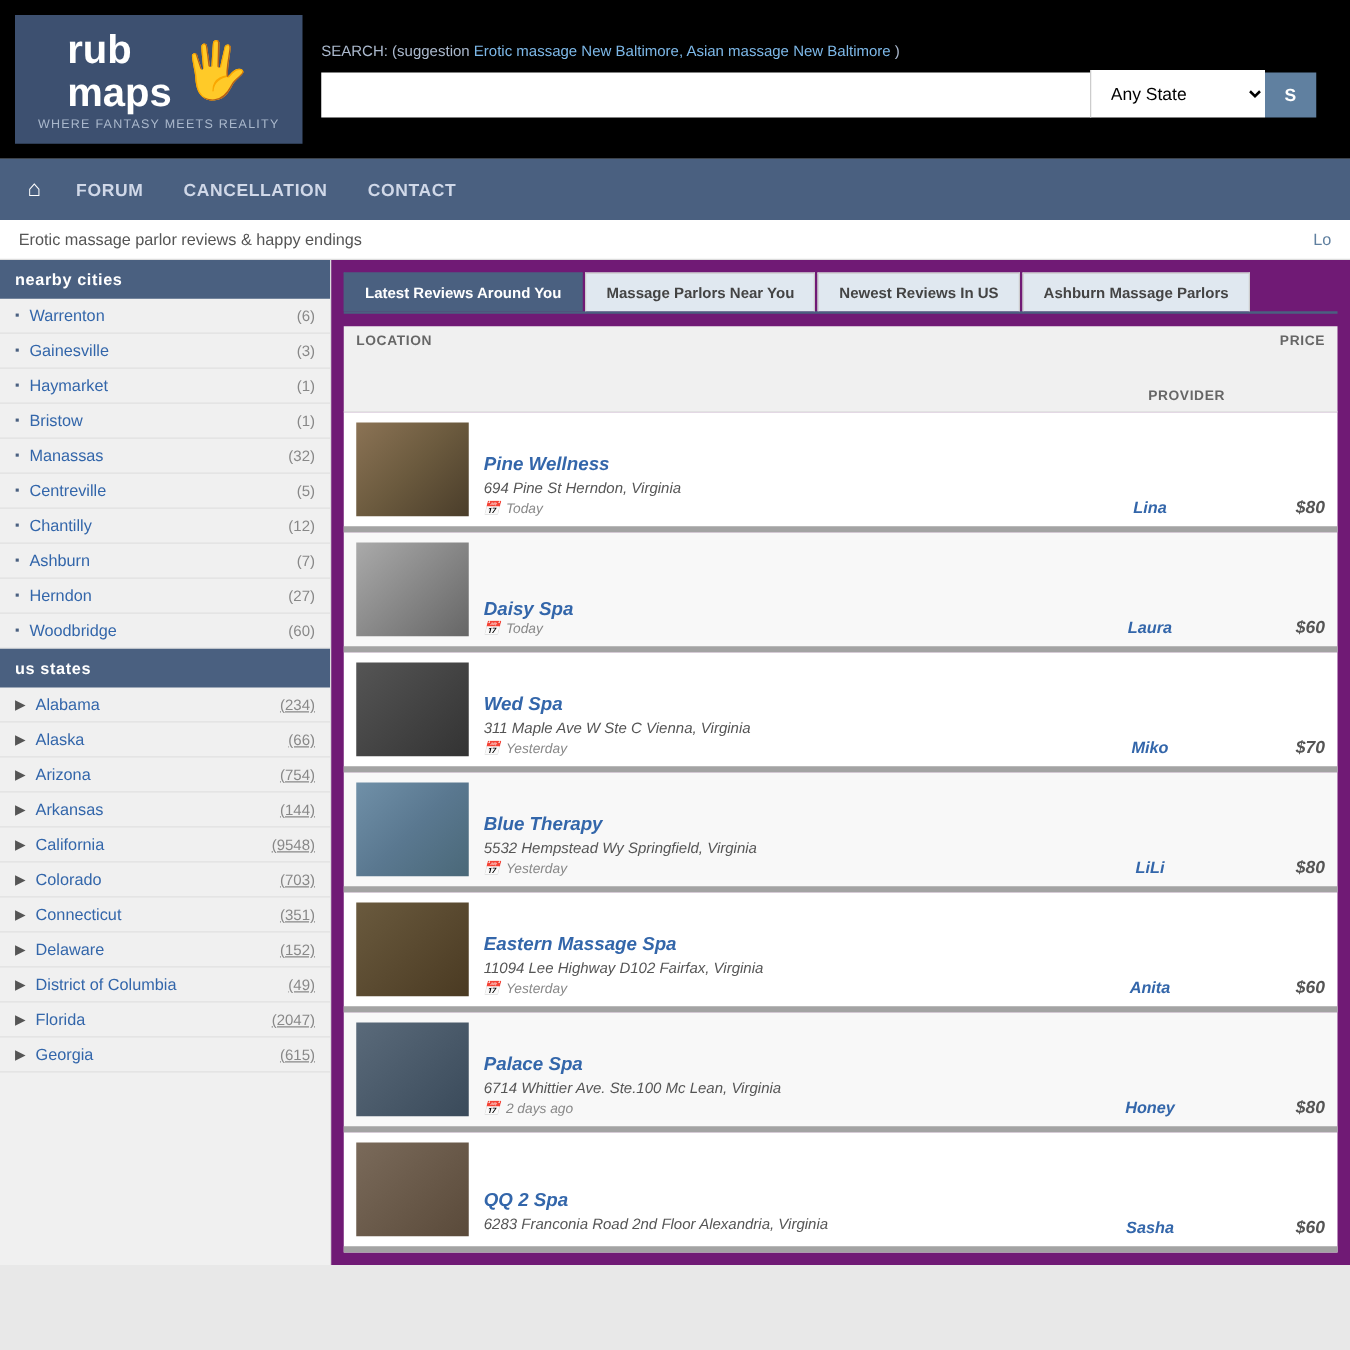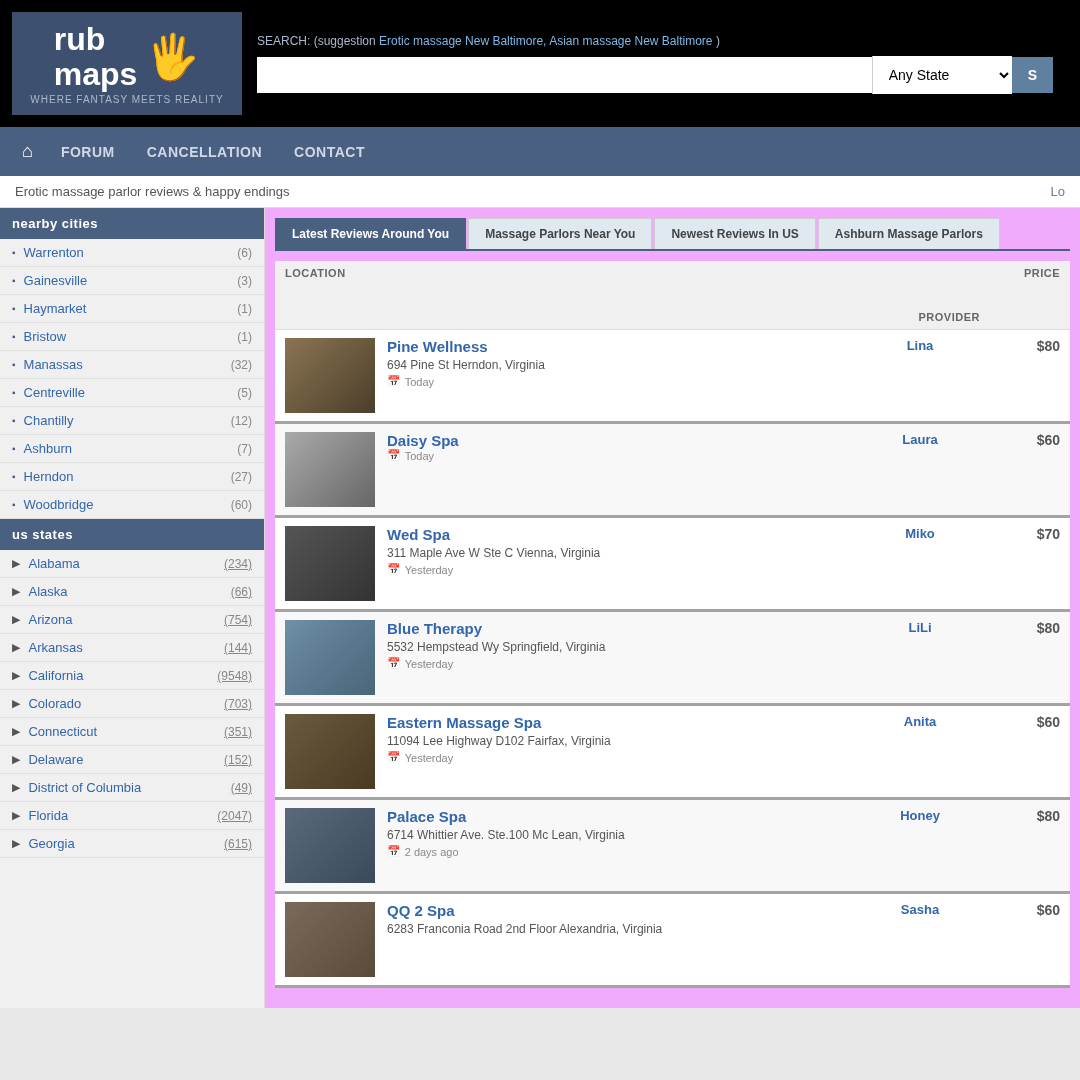--- a/index.html
+++ b/index.html
@@ -6,21 +6,21 @@
     body { font-family: Arial, Helvetica, sans-serif; font-size: 13px; background: #e8e8e8; width: 1080px; overflow-x: hidden; }
 
     
     .header { background: #000000; display: flex; align-items: stretch; padding: 12px; }
     .logo-area { background: #3d5070; padding: 10px 15px; display: flex; flex-direction: column; align-items: center; justify-content: center; min-width: 230px; }
     .logo-subtitle { color: #aab8cc; font-size: 10px; letter-spacing: 1px; text-transform: uppercase; margin-top: 2px; }
 
     .search-area { flex: 1; display: flex; flex-direction: column; justify-content: center; padding: 10px 15px; }
     .search-suggestion { color: #aab8cc; font-size: 12px; margin-bottom: 8px; }
     .search-suggestion a { color: #7db8e8; text-decoration: none; }
-    .search-row { display: flex; gap: 0; align-items: center; }
+    .search-row { display: flex; gap: 0; align-items: flex-end; }
     .search-input { flex: 1; padding: 10px 12px; font-size: 14px; border: none; outline: none; background: white; }
     .state-select { padding: 10px 12px; font-size: 14px; border: none; border-left: 1px solid #ccc; background: white; cursor: pointer; min-width: 140px; outline: none; }
     .search-btn { background: #6080a0; color: white; border: none; padding: 10px 16px; font-size: 14px; font-weight: bold; cursor: pointer; }
 
     
     .nav-bar { background: #4a6080; display: flex; align-items: center; padding: 0 10px; }
     .nav-home { color: white; font-size: 18px; padding: 14px 12px; cursor: pointer; }
     .nav-item { color: #d0d8e8; font-size: 14px; font-weight: bold; padding: 14px 16px; cursor: pointer; text-transform: uppercase; letter-spacing: 0.5px; text-decoration: none; }
 
     
@@ -37,35 +37,35 @@
     .sidebar-item { display: flex; align-items: center; padding: 6px 12px; border-bottom: 1px solid #e0e0e0; cursor: pointer; }
     .sidebar-icon { color: #4a6080; font-size: 10px; margin-right: 8px; flex-shrink: 0; }
     .sidebar-city { color: #3366aa; font-size: 13px; flex: 1; text-decoration: none; }
     .sidebar-count { color: #888; font-size: 12px; margin-left: 4px; }
     .sidebar-state-item { display: flex; align-items: center; padding: 6px 12px; border-bottom: 1px solid #e0e0e0; cursor: pointer; }
     .sidebar-arrow { color: #555; font-size: 11px; margin-right: 8px; }
     .sidebar-state { color: #3366aa; font-size: 13px; flex: 1; }
     .sidebar-state-count { color: #888; font-size: 12px; text-decoration: underline; }
 
     
-    .content-area { flex: 1; padding: 10px; background: #f0abfc; }
+    .content-area { flex: 1; padding: 10px; background: #701a75; }
 
     
     .tabs { display: flex; margin-bottom: 10px; border-bottom: 2px solid #4a6080; }
     .tab { padding: 8px 16px; font-size: 12px; font-weight: bold; cursor: pointer; text-transform: none; border: 1px solid #ccc; border-bottom: none; background: #e0e8f0; color: #444; margin-right: 2px; white-space: nowrap; }
     .tab.active { background: #4a6080; color: white; border-color: #4a6080; }
 
     
     .table-header { display: flex; padding: 6px 10px; background: #f0f0f0; border-bottom: 1px solid #ddd; font-size: 11px; color: #666; font-weight: bold; text-transform: uppercase; letter-spacing: 0.5px; }
     .th-location { flex: 1; }
     .th-provider { width: 120px; text-align: right; margin-top: 44px; }
     .th-price { width: 80px; text-align: right; }
 
     
-    .listing-row { display: flex; align-items: flex-start; padding: 8px 10px; background: white; border-bottom: 3px solid #a3a3a3; min-height: 90px; }
+    .listing-row { display: flex; align-items: flex-end; padding: 8px 10px; background: white; border-bottom: 5px solid #a3a3a3; min-height: 90px; font-style: italic; }
     .listing-row:nth-child(even) { background: #f8f8f8; }
     .listing-thumb { width: 90px; height: 75px; background: #888; flex-shrink: 0; margin-right: 12px; object-fit: cover; overflow: hidden; }
     .listing-info { flex: 1; }
     .listing-name { color: #3366aa; font-size: 15px; font-weight: bold; text-decoration: none; cursor: pointer; }
     .listing-address { color: #555; font-size: 12px; margin: 3px 0; }
     .listing-date { color: #888; font-size: 11px; display: flex; align-items: center; gap: 4px; }
     .cal-icon { font-size: 11px; }
     .listing-provider { width: 120px; text-align: center; color: #3366aa; font-size: 13px; font-weight: bold; }
     .listing-price { width: 80px; text-align: right; color: #555; font-size: 14px; font-weight: bold; }
 

